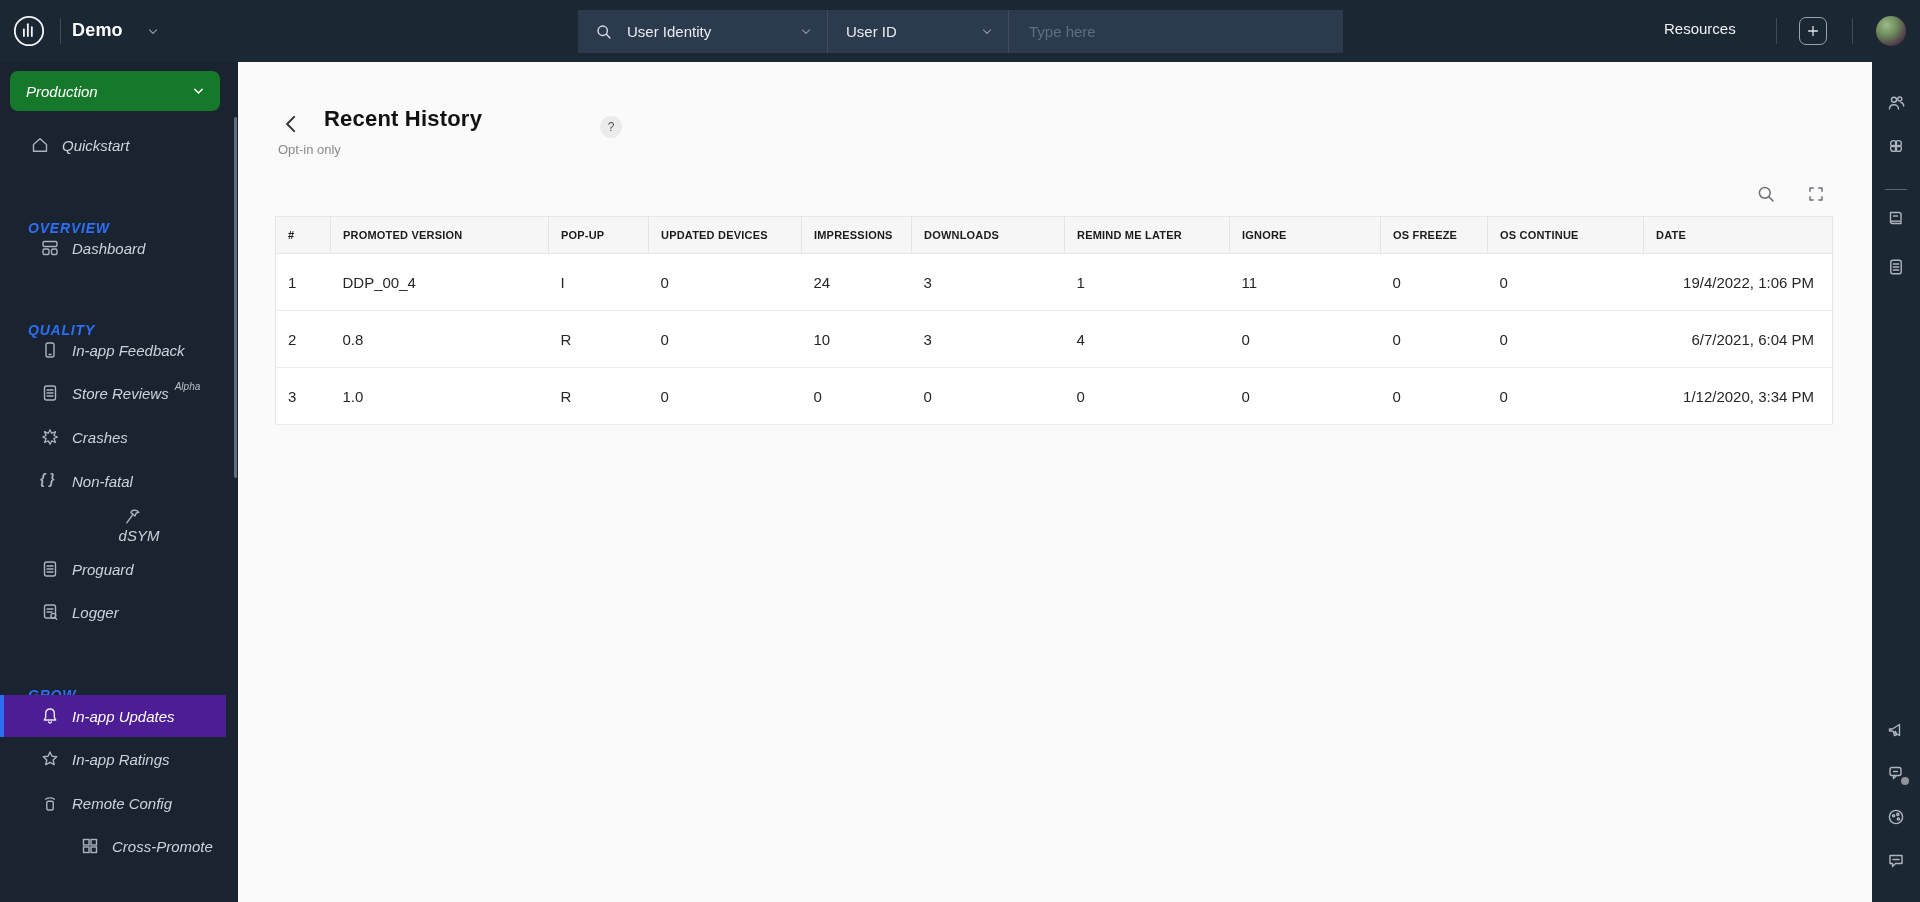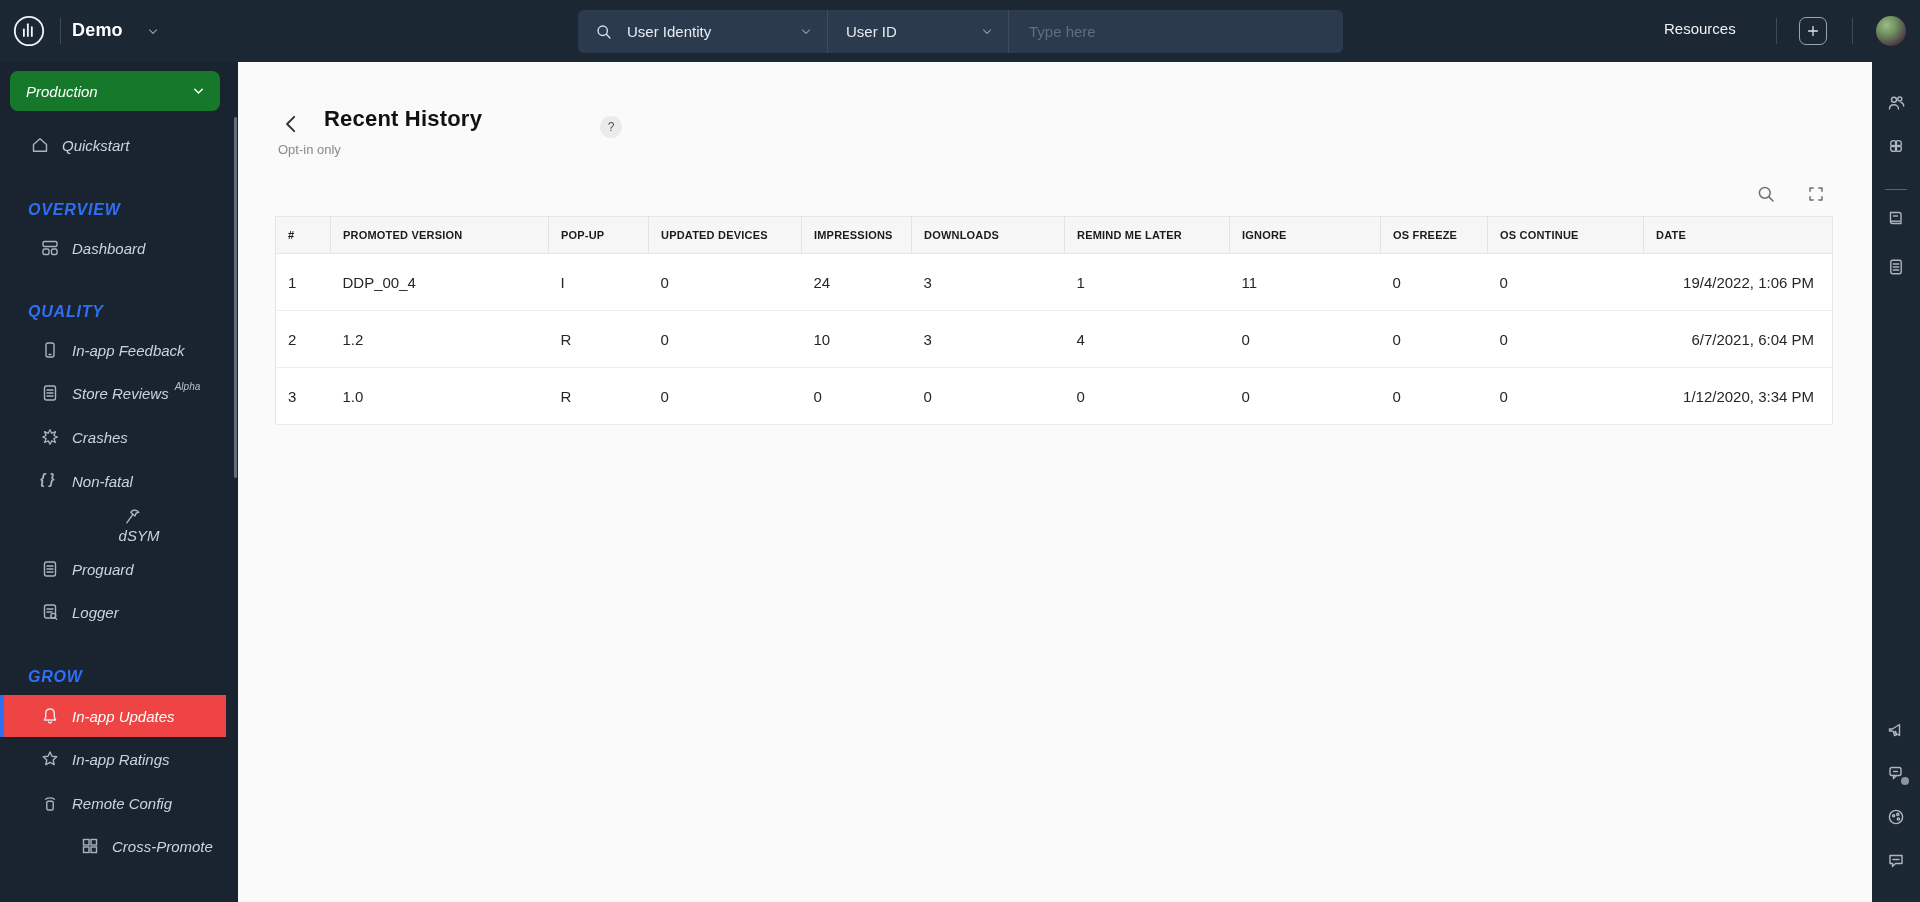--- a/index.html
+++ b/index.html
@@ -6,21 +6,21 @@
   html,body { width:1920px; height:902px; font-family:"Liberation Sans", sans-serif; }
   .root { position:relative; width:1920px; height:902px; overflow:hidden; background:#fafafa; }
 
   
   .topbar { position:absolute; left:0; top:0; width:1920px; height:62px; background:#1c2734; z-index:5; }
   .logo-wrap { position:absolute; left:12px; top:14px; width:34px; height:34px; color:#f2f4f7; }
   .tb-divider { position:absolute; top:18px; width:1px; height:26px; background:#3e4a59; }
   .app-name { position:absolute; left:72px; top:20px; font-size:18px; font-weight:bold; color:#ffffff; letter-spacing:.2px; }
   .app-chevron { position:absolute; left:146px; top:25px; color:#8b97a6; }
 
-  .search-group { position:absolute; left:578px; top:10px; width:765px; height:43px; background:#2b3a4d; border-radius:6px; display:flex; align-items:center; color:#e8ecf1; }
+  .search-group { position:absolute; left:578px; top:10px; width:765px; height:43px; background:#2b3a4d; border-radius:0; display:flex; align-items:center; color:#e8ecf1; }
   .sg-icon { margin-left:17px; color:#d7dde5; display:flex; }
   .sg-seg1 { display:flex; align-items:center; width:200px; margin-left:14px; cursor:pointer; }
   .sg-seg1 .lbl { font-size:15px; }
   .sg-seg1 .chev { margin-left:auto; margin-right:14px; color:#8b97a6; display:flex; }
   .sg-div { width:1px; height:43px; background:#3e4c5e; }
   .sg-seg2 { display:flex; align-items:center; width:180px; cursor:pointer; }
   .sg-seg2 .lbl { font-size:15px; margin-left:18px; }
   .sg-seg2 .chev { margin-left:auto; margin-right:14px; color:#8b97a6; display:flex; }
   .sg-input { flex:1; background:transparent; border:none; outline:none; color:#e8ecf1; font-size:15px; padding-left:20px; font-family:"Liberation Sans", sans-serif; }
   .sg-input::placeholder { color:#5f6e80; }
@@ -34,23 +34,23 @@
   .sidebar { position:absolute; left:0; top:62px; width:238px; height:840px; background:#1a2330;font-style:italic; }
   .env-btn { position:absolute; left:10px; top:9px; width:210px; height:40px; background:#16782a; border-radius:8px; display:flex; align-items:center; cursor:pointer; }
   .env-btn .lbl { color:#ffffff; font-size:15px; margin-left:16px; }
   .env-btn .chev { margin-left:auto; margin-right:14px; color:#ffffff; display:flex; }
   .side-scroll { position:absolute; right:1px; top:55px; width:3px; height:361px; background:#7b8594; border-radius:2px; opacity:.75; }
 
   .side-item { position:absolute; left:0; width:226px; height:36px; display:flex; align-items:center; padding-left:40px; color:#cdd3dc; font-size:15px; cursor:pointer; }
   .side-item .si { width:20px; height:20px; display:flex; color:#aab3bf; flex:none; }
   .side-item .txt { margin-left:12px; white-space:nowrap; }
   .side-item.qs { padding-left:30px; }
-  .side-item.active { background:#ef4444; border-left:4px solid #2e6ff2; padding-left:36px; width:226px; height:42px; color:#ffffff; }
+  .side-item.active { background:#4c1d95; border-left:4px solid #2e6ff2; padding-left:36px; width:226px; height:42px; color:#ffffff; }
   .side-item.active .si { color:#e8ecf1; }
-  .section-label { position:absolute; left:28px; font-size:16px; font-weight:bold; color:#2f6ff5; letter-spacing:.8px; }
+  .section-label { position:absolute; left:28px; font-size:14px; font-weight:bold; color:#2f6ff5; letter-spacing:.8px;margin-top:19px; }
   .alpha-badge { font-size:10px; color:#b9c0ca; margin-left:6px; position:relative; top:-7px; }
   .brace-glyph { font-size:14px; font-weight:bold; color:#aab3bf; width:20px; text-align:center; }
 
   
   .rail { position:absolute; left:1872px; top:62px; width:48px; height:840px; background:#1c2734; }
   .rail-icon { position:absolute; left:14px; width:20px; height:20px; color:#aeb6c0; cursor:pointer; display:flex; }
   .rail-div { position:absolute; left:13px; width:22px; height:1px; background:#5a6573; }
   .chat-dot { position:absolute; right:-3px; bottom:-2px; width:8px; height:8px; border-radius:50%; background:#8d949c; }
 
   
@@ -409,21 +409,21 @@
           <td>24</td>
           <td>3</td>
           <td>1</td>
           <td>11</td>
           <td>0</td>
           <td>0</td>
           <td>19/4/2022, 1:06 PM</td>
         </tr>
         <tr>
           <td>2</td>
-          <td>1.2</td>
+          <td>0.8</td>
           <td>R</td>
           <td>0</td>
           <td>10</td>
           <td>3</td>
           <td>4</td>
           <td>0</td>
           <td>0</td>
           <td>0</td>
           <td>6/7/2021, 6:04 PM</td>
         </tr>

